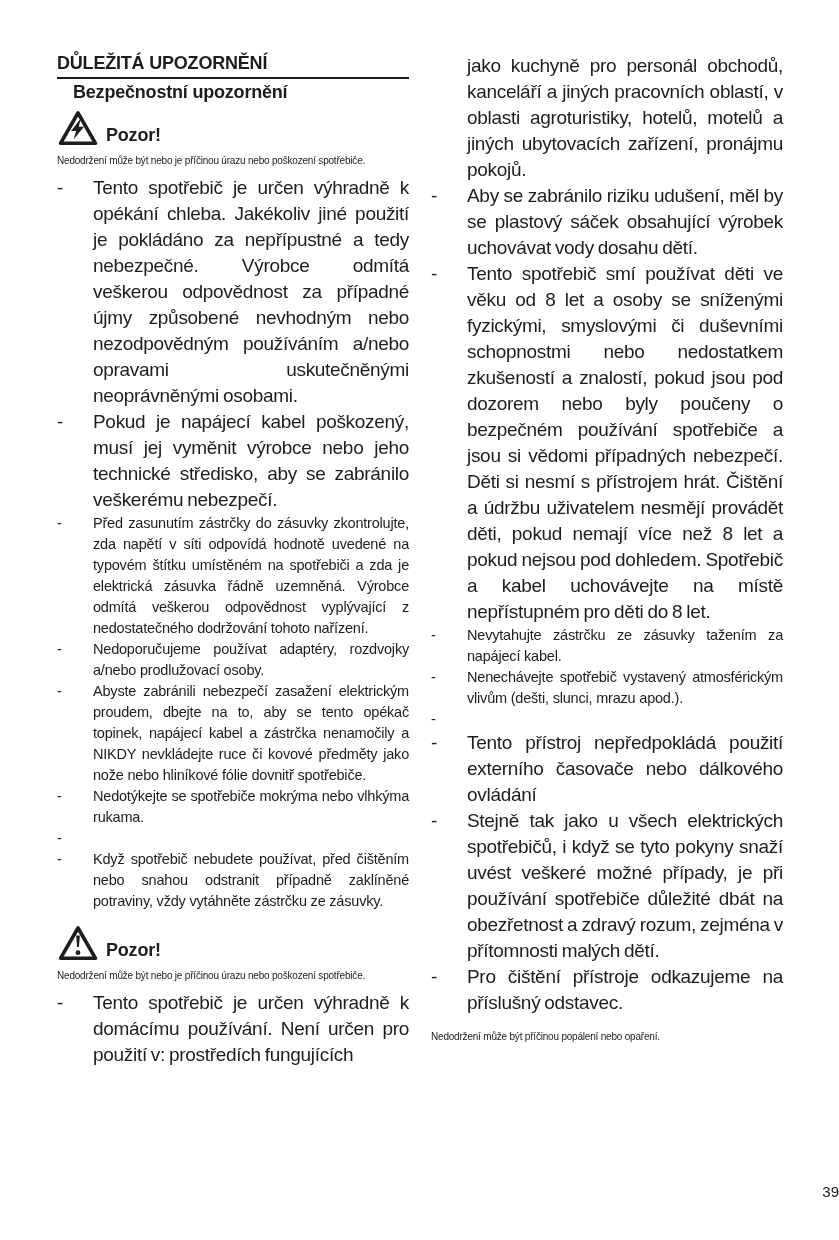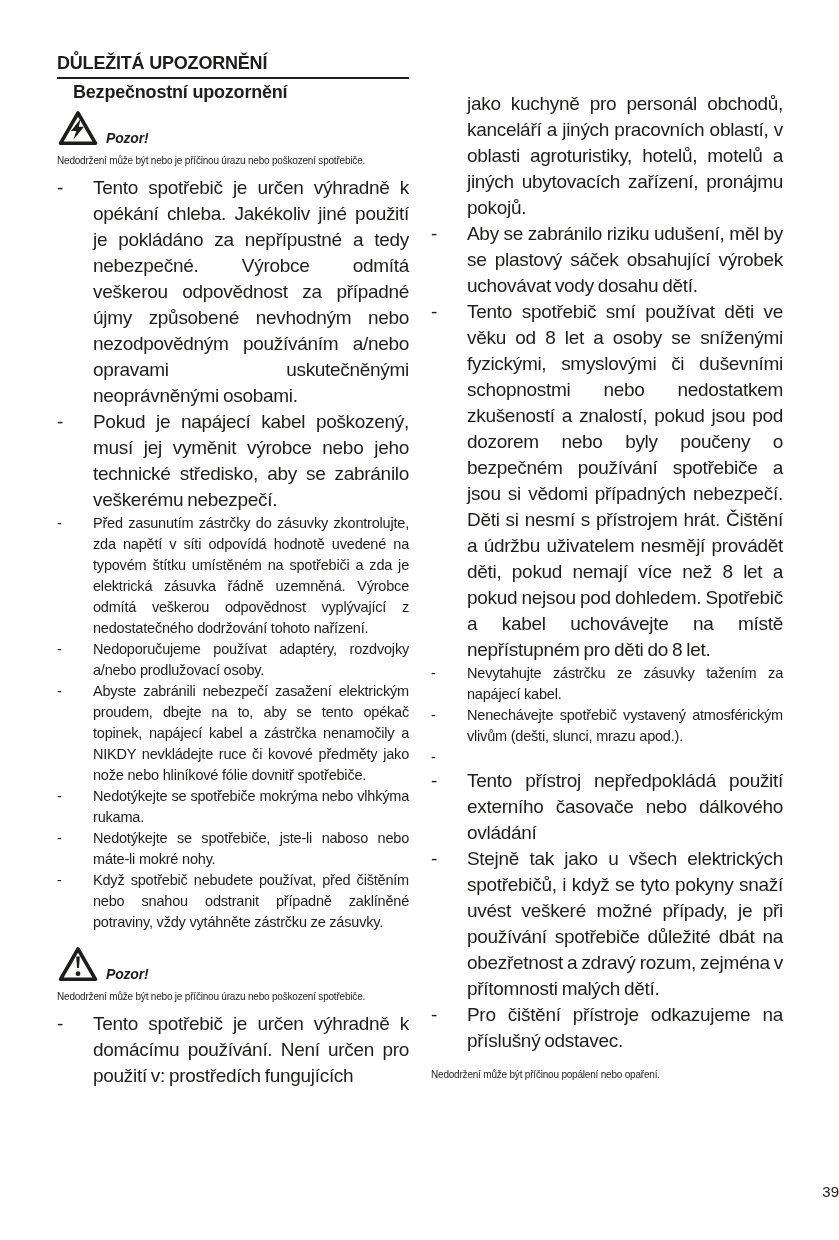--- a/index.html
+++ b/index.html
@@ -9,21 +9,20 @@
     background: #ffffff;
     color: #1d1d1b;
     font-family: "Liberation Sans", sans-serif;
     position: relative;
     overflow: hidden;
   }
   .content {
     display: flex;
     gap: 22px;
     padding: 53px 28px 0 57px;
-    align-items: flex-end;
   }
   .col { width: 352px; flex: 0 0 352px; }
 
   .title {
     font-size: 18px; font-weight: bold;
     letter-spacing: -0.2px;
     margin: 0 0 2px 0; padding-bottom: 3px;
     border-bottom: 2px solid #1d1d1b;
     text-transform: uppercase;
   }
@@ -32,21 +31,21 @@
     letter-spacing: -0.2px;
     margin: 3px 0 6px 16px;
   }
 
   .warning-head {
     display: flex; align-items: flex-end; gap: 7px;
     margin: 4px 0 3px 0;
   }
   .warning-head svg { display: block; }
   .warning-label {
-    font-size: 14px; font-weight: bold; font-style: italic;
+    font-size: 18px; font-weight: bold; 
     letter-spacing: -0.2px;
     padding-bottom: 1px;
   }
   .warning-text {
     font-size: 10px; line-height: 21px;
     letter-spacing: -0.2px;
     text-align: justify;
     margin: 2px 0 4px 0;
   }
 
@@ -115,21 +114,20 @@
     <div class="bullet small">
       <span class="dash">-</span>
       <span class="btext">Abyste zabránili nebezpečí zasažení elektrickým proudem, dbejte na to, aby se tento opékač topinek, napájecí kabel a zástrčka nenamočily a NIKDY nevkládejte ruce či kovové předměty jako nože nebo hliníkové fólie dovnitř spotřebiče.</span>
     </div>
     <div class="bullet small">
       <span class="dash">-</span>
       <span class="btext">Nedotýkejte se spotřebiče mokrýma nebo vlhkýma rukama.</span>
     </div>
     <div class="bullet small">
       <span class="dash">-</span>
-      <span class="btext">Nedotýkejte se spotřebiče, jste-li naboso nebo máte-li mokré nohy.</span>
     </div>
     <div class="bullet small">
       <span class="dash">-</span>
       <span class="btext">Když spotřebič nebudete používat, před čištěním nebo snahou odstranit případně zaklíněné potraviny, vždy vytáhněte zástrčku ze zásuvky.</span>
     </div>
 
     <div class="gap-sm"></div>
 
     <div class="warning-head">
       <span>

